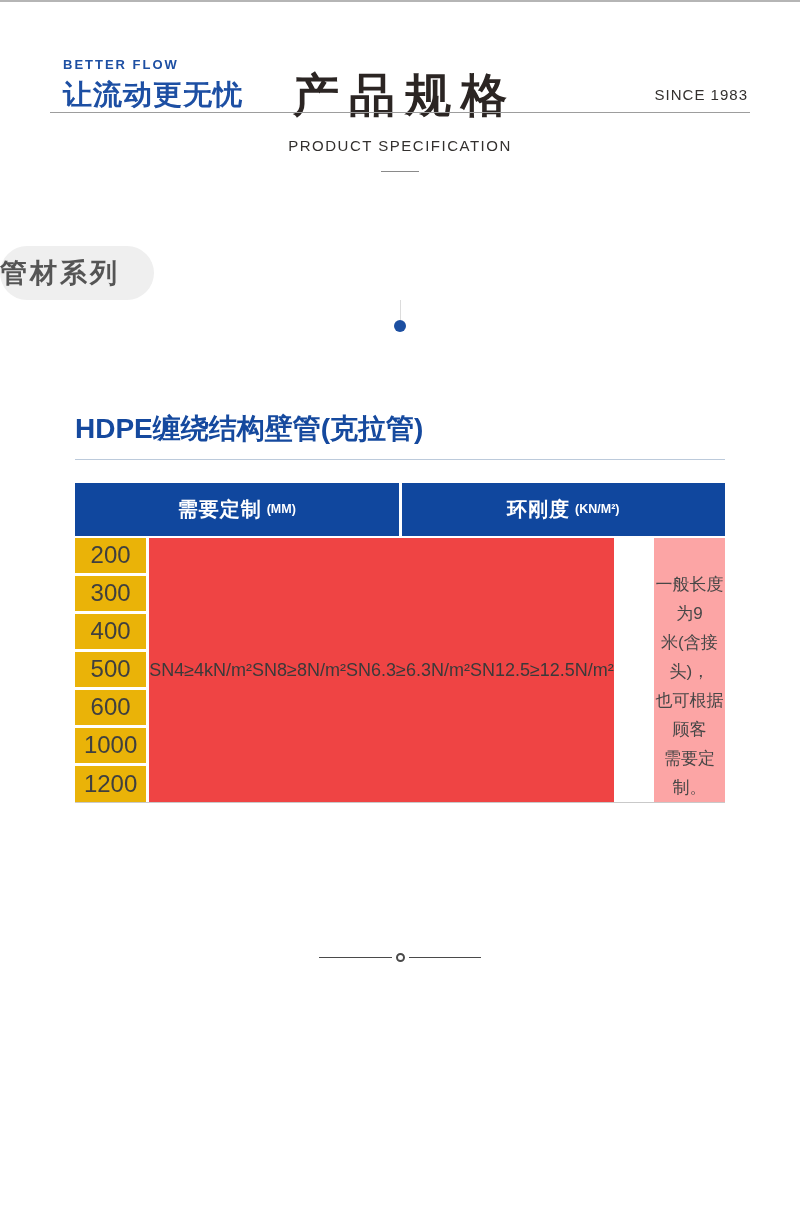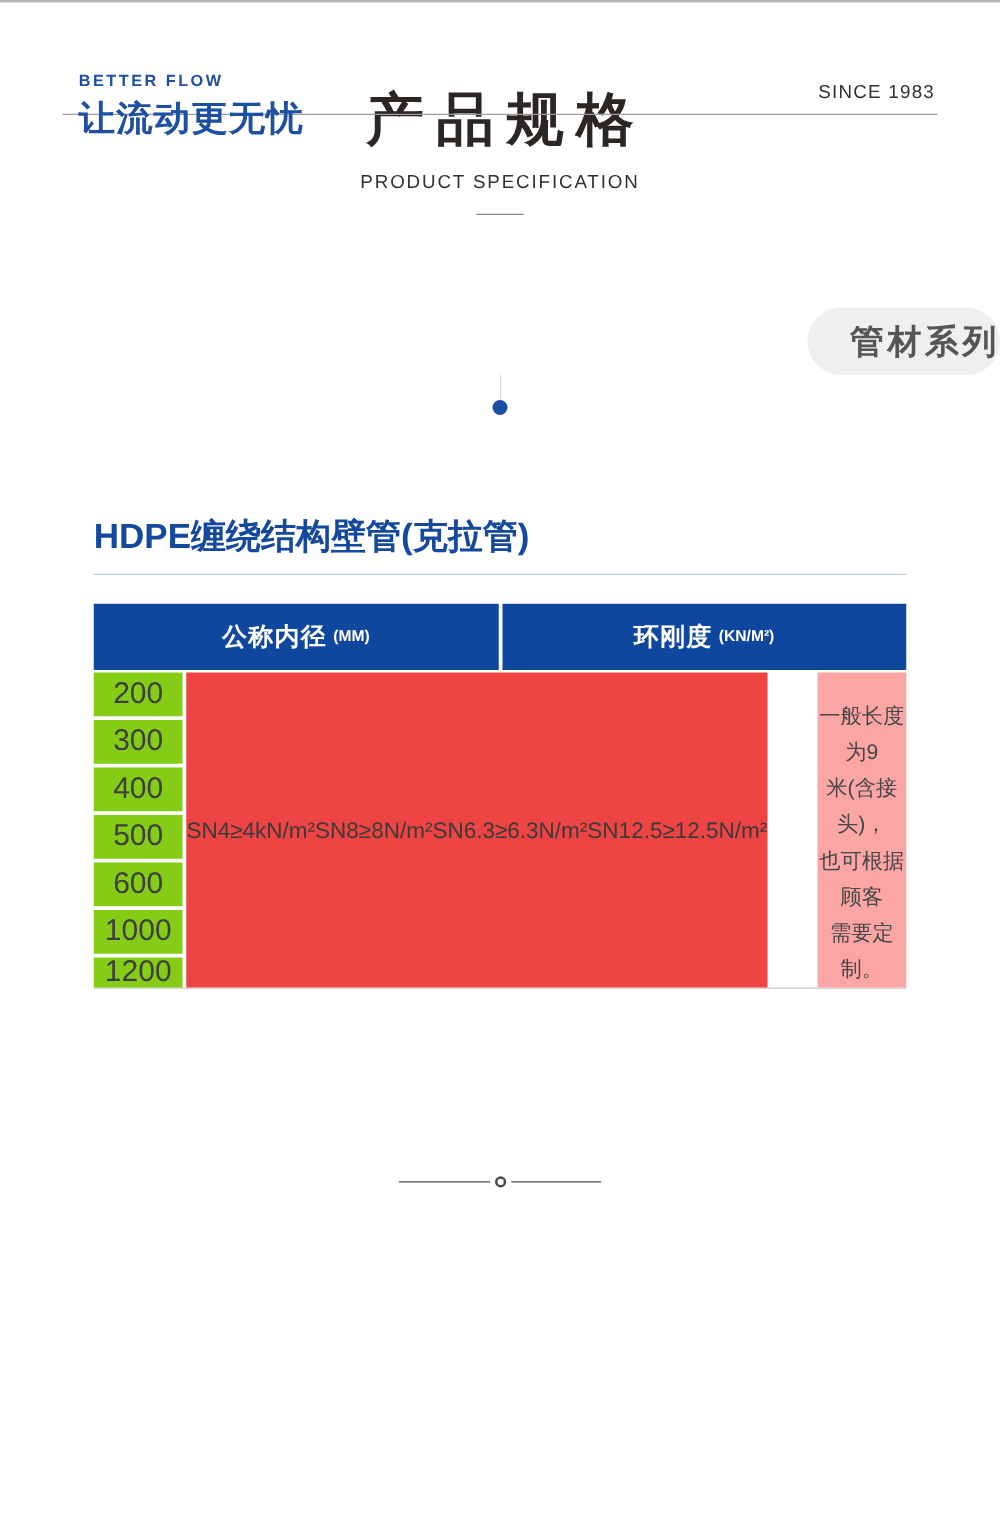--- a/index.html
+++ b/index.html
@@ -7,21 +7,21 @@
   body {
     width:800px; height:1220px;
     font-family:"Liberation Sans","DejaVu Sans",sans-serif;
     border-top:2px solid #b5b5b5;
     overflow:hidden;
     position:relative;
   }
 
   
   .topbar {
-    position:absolute; left:50px; right:50px; top:0; height:90px;
+    position:absolute; left:50px; right:50px; top:0; height:111px;
     border-bottom:1px solid #9d9d9d;
   }
   .logo { position:absolute; left:13px; top:55px; color:#1d4fa3; }
   .logo .tagline {
     font-size:13px; font-weight:bold; letter-spacing:2px; color:#1d4fa3;
   }
   .logo .logo-cn {
     font-size:29px; font-weight:800; letter-spacing:1px; margin-top:3px;
     color:#1d4fa3; transform:scaleY(0.96);
   }
@@ -37,21 +37,21 @@
     letter-spacing:10px; padding-left:10px; line-height:1.1;
   }
   .title-en {
     margin-top:16px; font-size:15px; color:#33302e; letter-spacing:1.5px;
   }
   .title-line {
     width:38px; height:1px; background:#8a8a8a; margin:17px auto 0;
   }
 
   
-  .badge-block { text-align:right; margin-top:74px;text-decoration:underline; }
+  .badge-block { text-align:left; margin-top:74px;text-decoration:underline; }
   .pill {
     display:inline-block; width:154px; height:54px; line-height:54px;
     background:#efefef; border-radius:28px;
     font-size:27px; font-weight:bold; color:#555555; letter-spacing:3px;
   }
   .connector { width:1px; height:20px; background:#dcdcdc; margin:0 auto; }
   .dot {
     width:12px; height:12px; border-radius:50%; background:#1c4fa1; margin:0 auto;
   }
 
@@ -67,25 +67,25 @@
   .thead { display:flex; gap:3px; height:53px; margin-bottom:2px; }
   .th {
     flex:1; background:#10479e; color:#ffffff;
     display:flex; align-items:center; justify-content:center;
     font-weight:bold; font-size:20px; letter-spacing:1px;
   }
   .th .u { font-size:12.5px; margin-left:5px; letter-spacing:0; }
   .tbody { display:flex; gap:3px; }
   .col { flex:1; }
   .dcell {
-    height:35px; margin-bottom:3px; background:#84cc16;
+    height:35px; margin-bottom:3px; background:#eab308;
     display:flex; align-items:center; justify-content:center;
     font-size:24px; color:#3f3f3f;
   }
-  .dcell:last-child { margin-bottom:0; height:24px; }
+  .dcell:last-child { margin-bottom:0; height:36px; }
   .col-mid {
     background:#ef4444; display:flex; flex-direction:row;
     align-items:center; justify-content:center;
   }
   .sn-line { font-size:18px; line-height:26px; color:#3a3a3a; text-align:center; }
   .col-remark {
     background:#fca5a5; display:flex; flex-direction:column;
     align-items:center; justify-content:flex-end;margin-left:37px;
   }
   .remark-line { font-size:17px; line-height:29px; color:#474747; text-align:center; }
@@ -124,21 +124,21 @@
   <div class="dot"></div>
 </div>
 
 <div class="content">
   <div class="section-heading">HDPE缠绕结构壁管(克拉管)</div>
   <div class="section-divider"></div>
 
   <div class="spec-table">
     <div class="thead">
       <div class="th">
-        <span>公称内径</span>
+        <span>需要定制</span>
         <span class="u">(MM)</span>
       </div>
       <div class="th">
         <span>环刚度</span>
         <span class="u">(KN/M²)</span>
       </div>
     </div>
 
     <div class="tbody">
       <div class="col">

